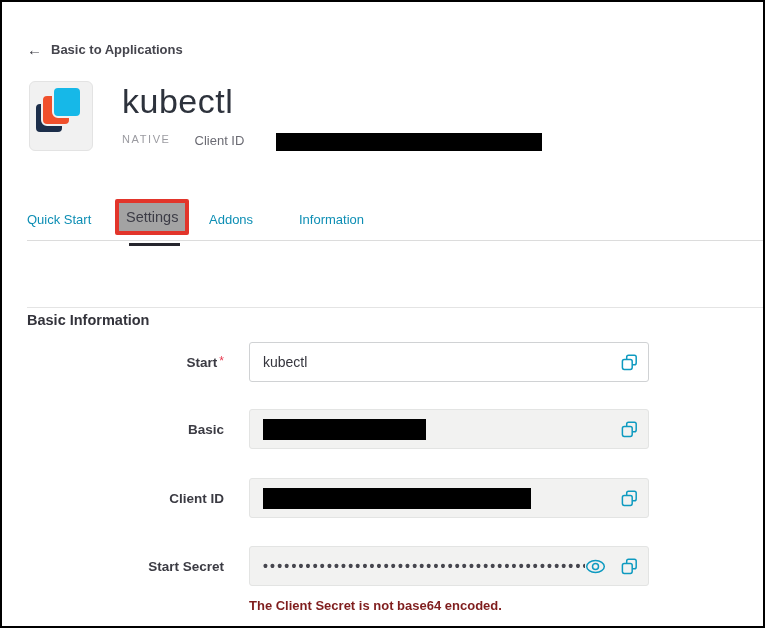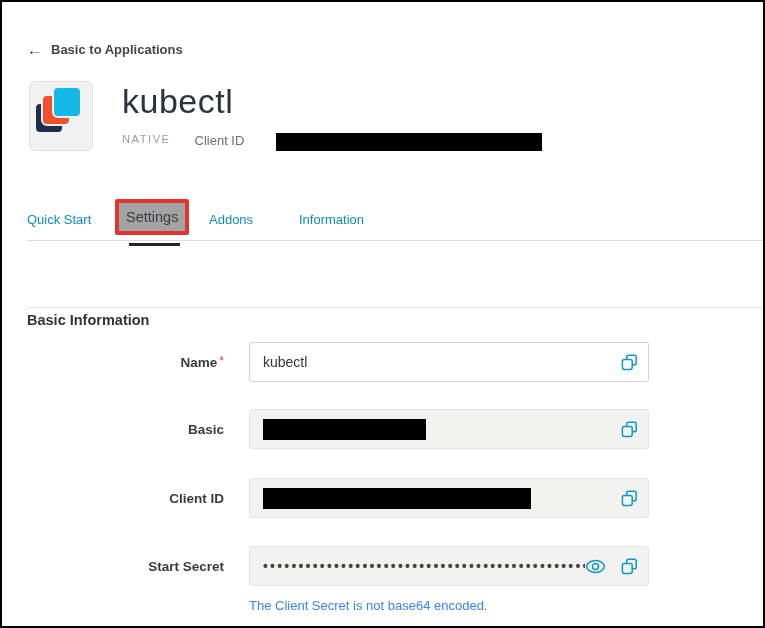--- a/index.html
+++ b/index.html
@@ -81,21 +81,21 @@
   .copy-btn {
     position:absolute; right:10px; top:50%; transform:translateY(-50%);
     width:18px; height:18px; cursor:pointer; display:flex; align-items:center; justify-content:center;
   }
   .eye-btn {
     position:absolute; right:42px; top:50%; transform:translateY(-50%);
     width:22px; height:16px; cursor:pointer; display:flex; align-items:center; justify-content:center;
   }
   .copy-front-white { fill:#ffffff; }
   .copy-front-gray { fill:#f2f2f1; }
-  .help-text { position:absolute; left:247px; top:596px; font-size:13px; color:#3b82f6; }
+  .help-text { position:absolute; left:247px; top:596px; font-size:13px; color:#7f1d1d;font-weight:bold; }
 </style>
 </head>
 <body>
 
 <div class="back-link">
   <span class="back-arrow">←</span>
   <span>Basic to Applications</span>
 </div>
 
 <div class="logo-box">
@@ -116,21 +116,21 @@
 </div>
 <span class="tab tab-addons">Addons</span>
 <span class="tab tab-connections">Information</span>
 <div class="tabs-rule"></div>
 <div class="active-underline"></div>
 
 <div class="section-title">Basic Information</div>
 <div class="section-rule"></div>
 
 <div class="field-label" style="top:352px;">
-  <span>Name</span><span class="req-mark">*</span>
+  <span>Start</span><span class="req-mark">*</span>
 </div>
 <div class="field field-white" style="top:340px;">
   <span class="field-value">kubectl</span>
   <span class="copy-btn">
     <svg width="17" height="17" viewBox="0 0 17 17">
       <rect x="5.7" y="1.2" width="9.5" height="9.5" rx="1.8" fill="none" stroke="#0e9ac0" stroke-width="1.5"></rect>
       <rect x="1.4" y="5.6" width="9.8" height="9.8" rx="1.8" class="copy-front-white" stroke="#0e9ac0" stroke-width="1.5"></rect>
     </svg>
   </span>
 </div>

